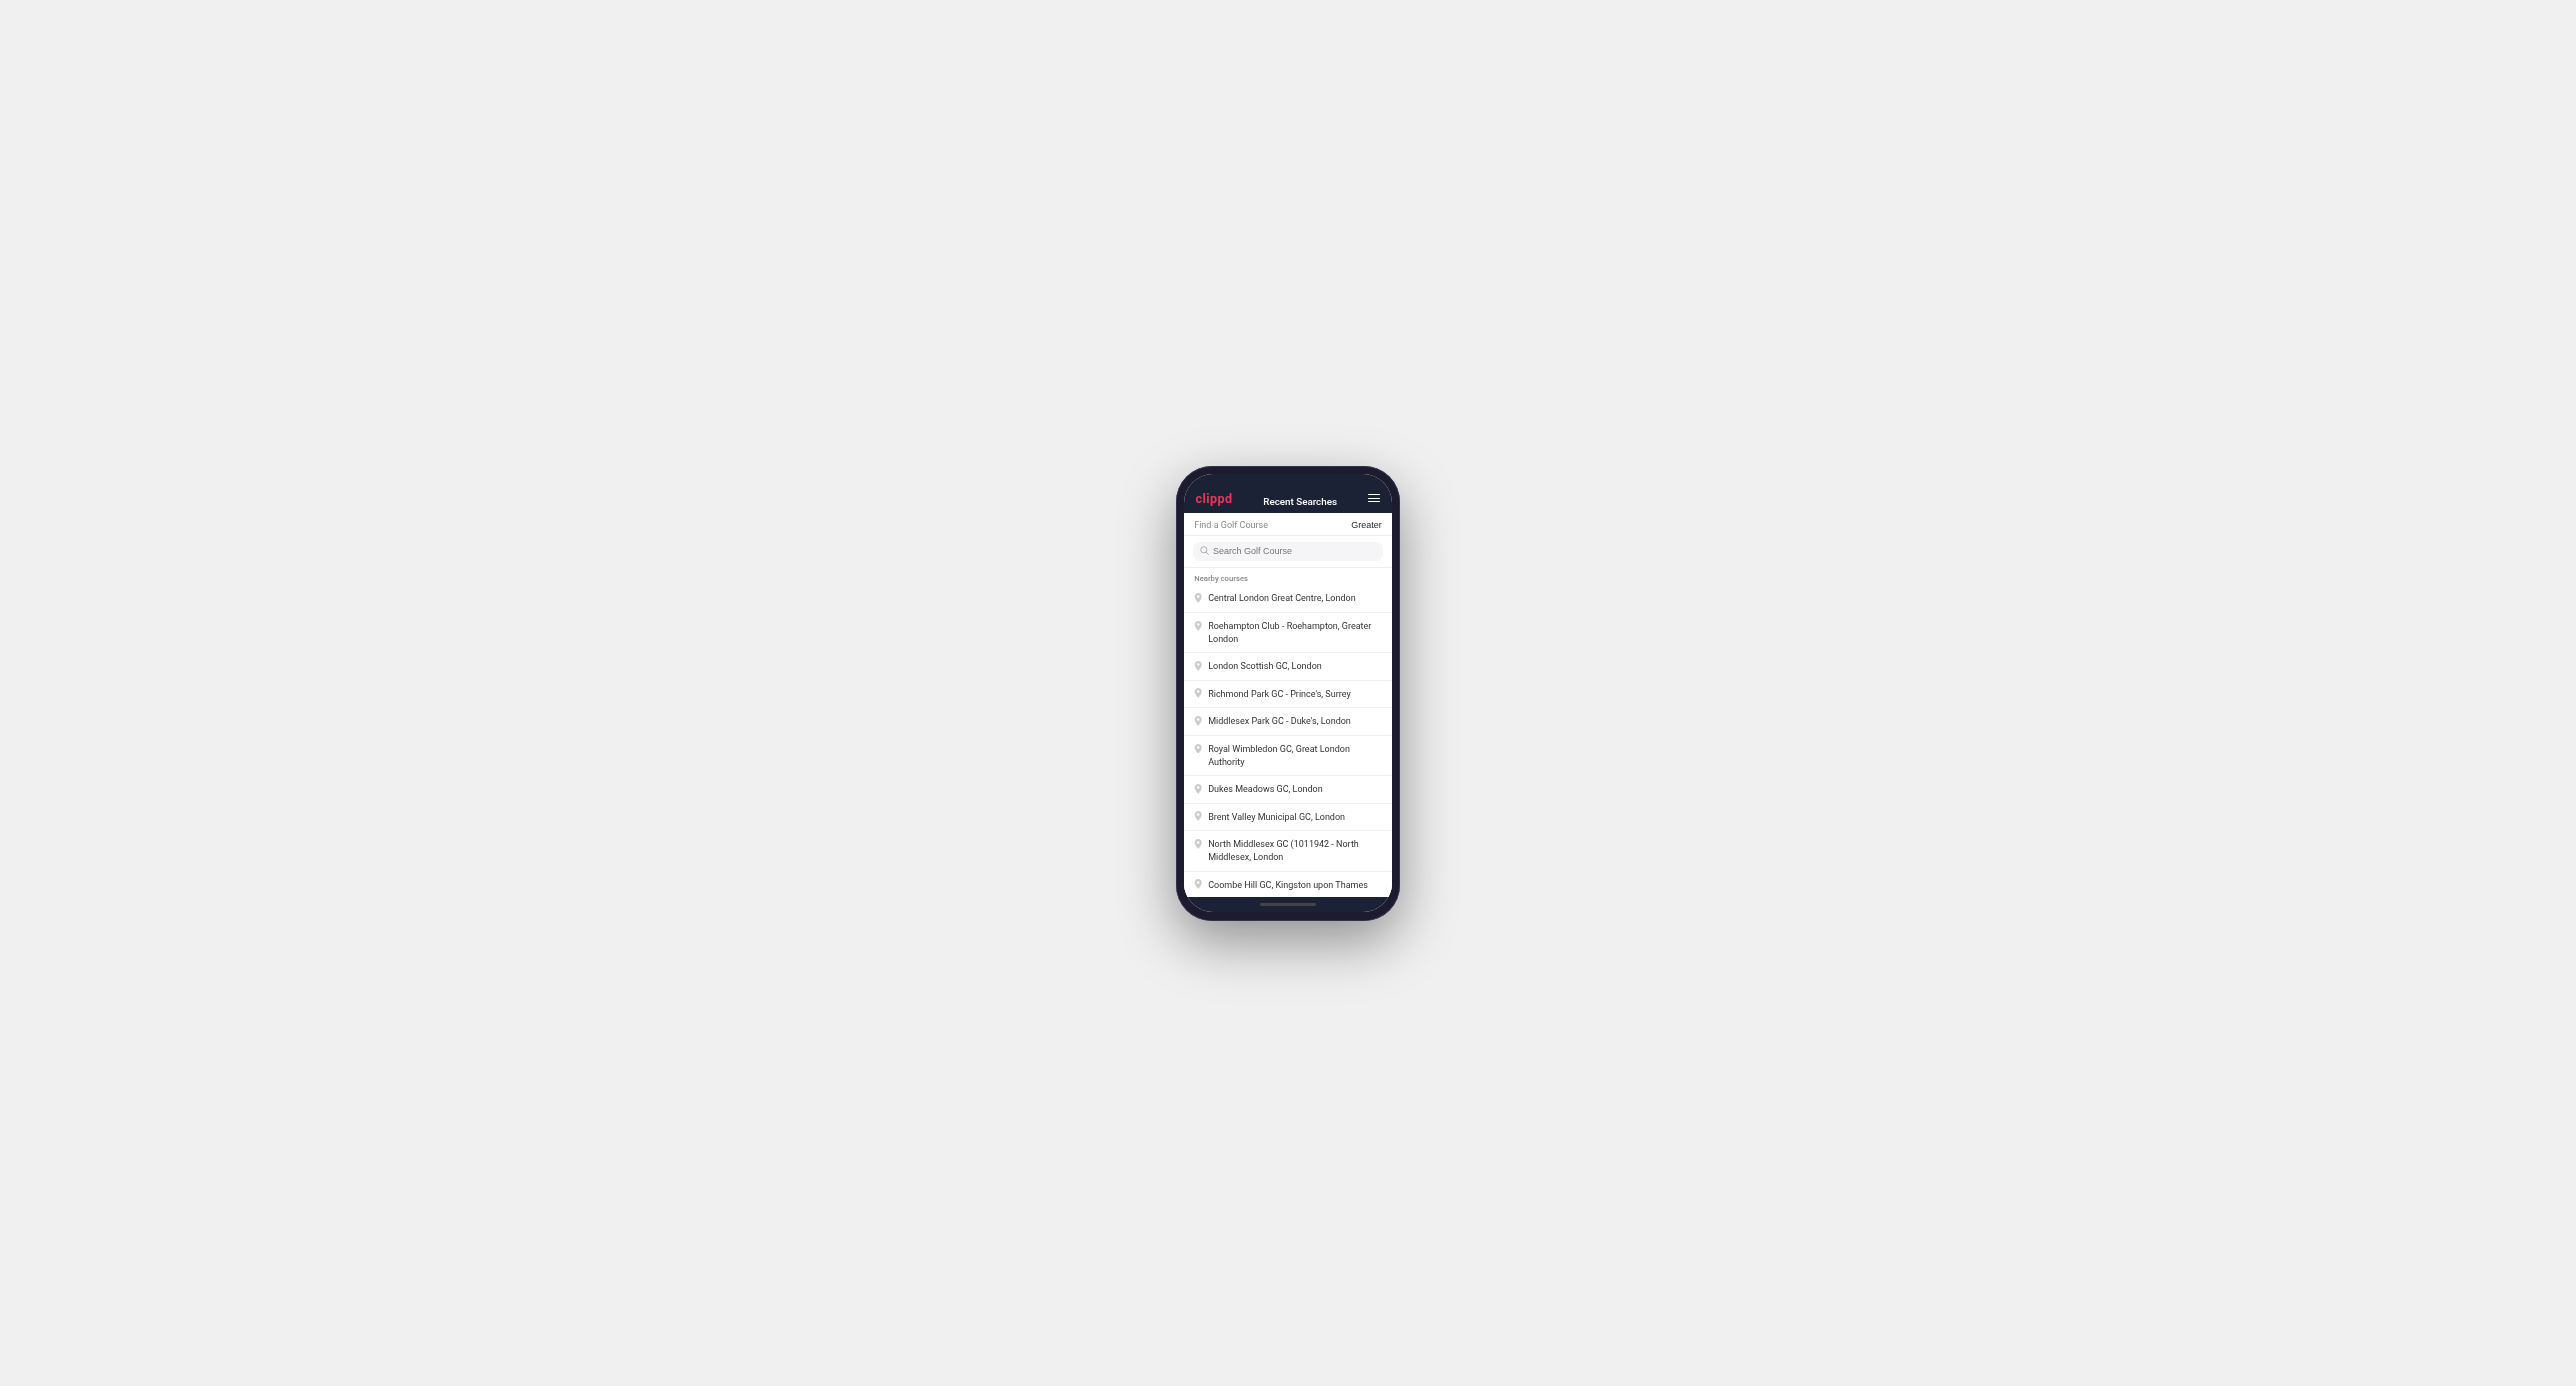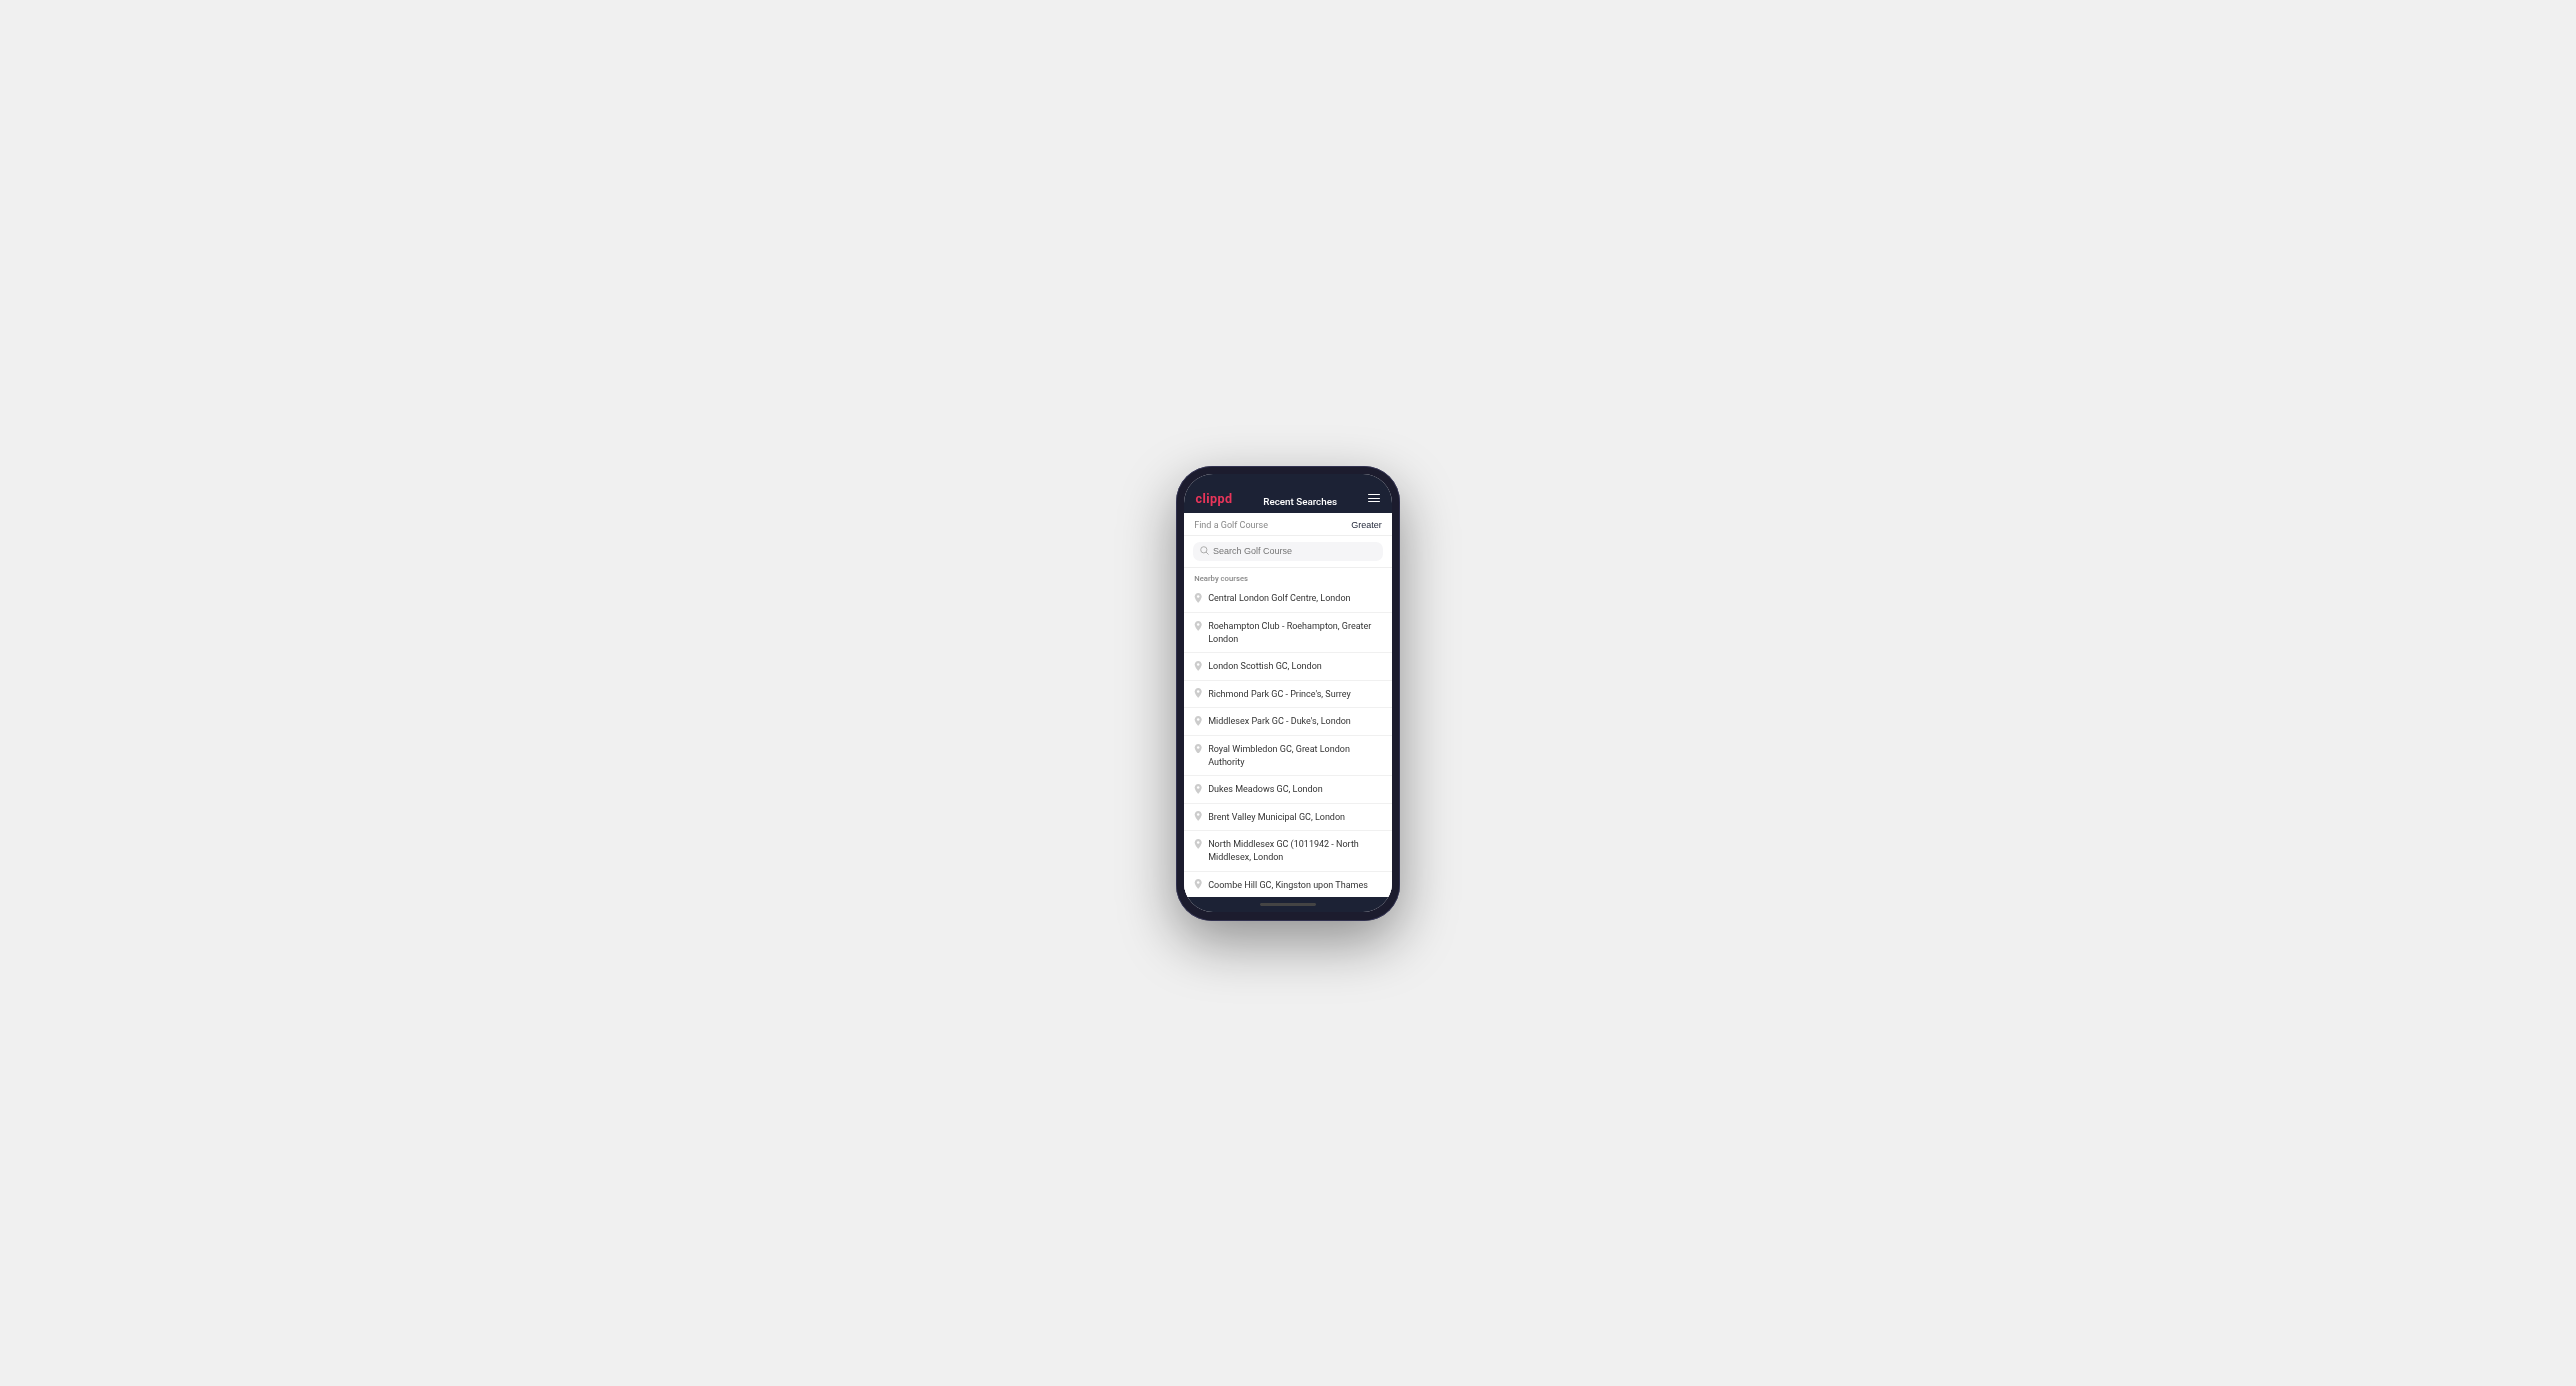--- a/index.html
+++ b/index.html
@@ -235,21 +235,21 @@
       </div>
 
       <div class="nearby-label">Nearby courses</div>
 
       <div class="courses-list">
       <div class="course-item">
             <span class="pin-icon"><svg width="8.4" height="9.8" viewBox="0 0 12 14" fill="none" xmlns="http://www.w3.org/2000/svg">
       <path d="M6 0C3.24 0 1 2.24 1 5c0 3.75 5 9 5 9s5-5.25 5-9c0-2.76-2.24-5-5-5z" fill="#ccc"></path>
       <circle cx="6" cy="5" r="1.8" fill="#fff"></circle>
     </svg></span>
-            <span class="course-name">Central London Golf Centre, London</span>
+            <span class="course-name">Central London Great Centre, London</span>
           </div>
           <div class="course-item">
             <span class="pin-icon"><svg width="8.4" height="9.8" viewBox="0 0 12 14" fill="none" xmlns="http://www.w3.org/2000/svg">
       <path d="M6 0C3.24 0 1 2.24 1 5c0 3.75 5 9 5 9s5-5.25 5-9c0-2.76-2.24-5-5-5z" fill="#ccc"></path>
       <circle cx="6" cy="5" r="1.8" fill="#fff"></circle>
     </svg></span>
             <span class="course-name">Roehampton Club - Roehampton, Greater London</span>
           </div>
           <div class="course-item">
             <span class="pin-icon"><svg width="8.4" height="9.8" viewBox="0 0 12 14" fill="none" xmlns="http://www.w3.org/2000/svg">

